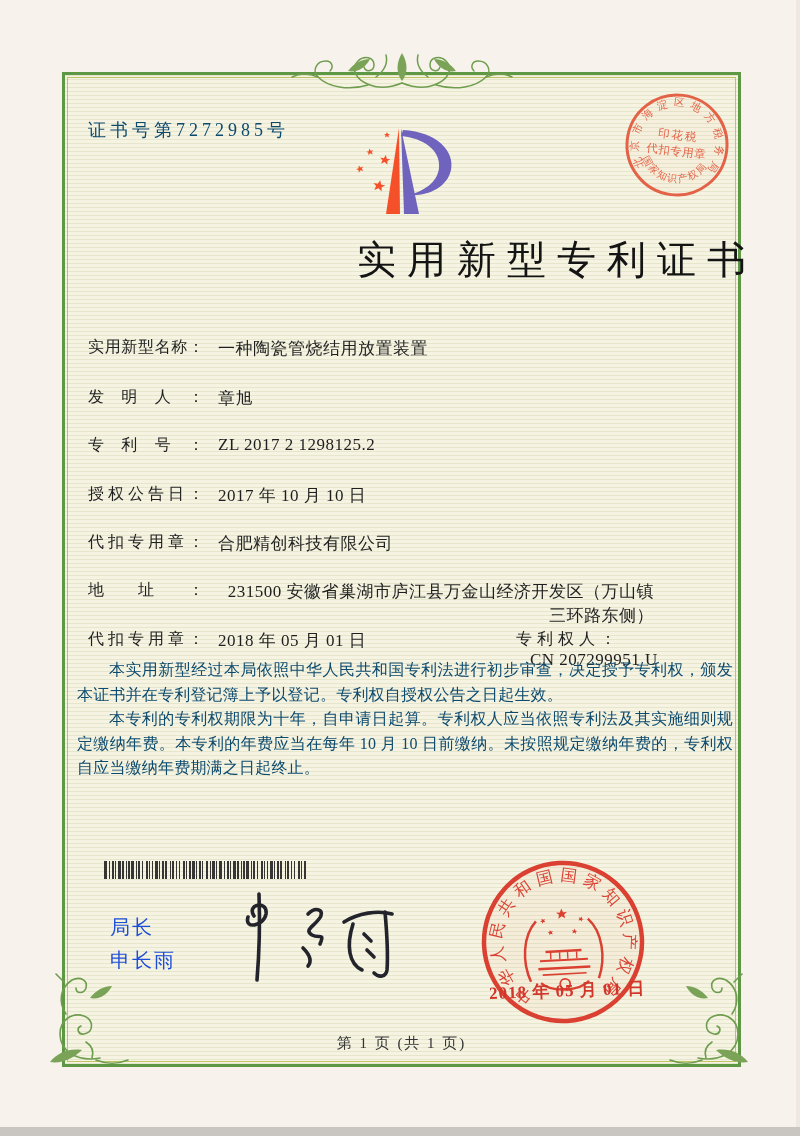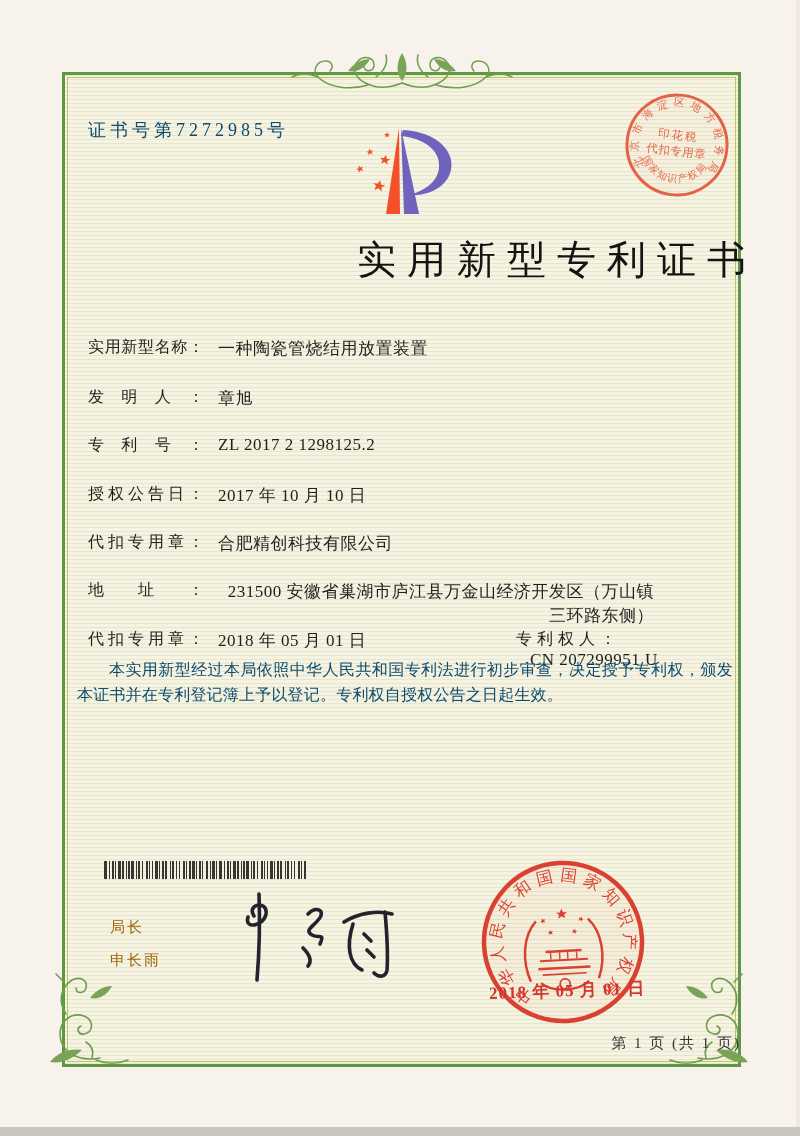--- a/index.html
+++ b/index.html
@@ -33,30 +33,30 @@
   .field-value{display:inline-block;vertical-align:top;margin-left:14px;letter-spacing:0.5px;}
   .field-value.wrap{width:436px;line-height:24px;text-align:right;}
   .grant-no{position:absolute;left:428px;top:0;}
   .grant-no .field-label{width:100px;}
   .body-text{position:absolute;left:77px;top:658px;width:656px;}
   .body-text p{
     margin:0;text-indent:2em;font-size:16px;line-height:24.6px;
     text-align:justify;color:#0c4a6e;letter-spacing:0.2px;
   }
   .barcode{position:absolute;left:104px;top:861px;width:202px;height:18px;opacity:0.88;}
-  .sign-block{position:absolute;left:110px;top:911px;font-size:15px;line-height:33px;letter-spacing:2px;color:#a16207;}
+  .sign-block{position:absolute;left:110px;top:911px;font-size:20px;line-height:33px;letter-spacing:2px;color:#1d4ed8;}
   .signature{position:absolute;left:216px;top:886px;width:192px;height:102px;}
   .seal{position:absolute;left:477px;top:856px;width:172px;height:172px;opacity:0.93;transform:rotate(-3deg);}
   .seal-date{
     position:absolute;left:489px;top:979px;width:170px;
     font-size:17px;font-weight:bold;letter-spacing:1px;color:#d2352a;transform:rotate(-2deg);
   }
   .tax-stamp{position:absolute;left:621px;top:89px;width:112px;height:112px;opacity:0.85;transform:rotate(7deg);}
   .page-footer{
-    position:absolute;left:62px;top:1034px;width:679px;text-align:right;
+    position:absolute;left:62px;top:1034px;width:679px;text-align:center;
     font-size:15px;letter-spacing:2px;color:#333;
   }
   .ornament-top{position:absolute;left:288px;top:46px;width:228px;height:50px;}
   .ornament-bl{position:absolute;left:30px;top:972px;width:100px;height:104px;}
   .ornament-br{position:absolute;left:668px;top:972px;width:100px;height:104px;transform:scaleX(-1);}
 </style>
 </head>
 <body>
 
 <div class="page">
@@ -152,20 +152,21 @@
   </div>
   <div class="field-row" style="top:629px">
     <span class="field-label">代扣专用章：</span><span class="field-value">2018 年 05 月 01 日</span>
     <span class="grant-no">
       <span class="field-label">专利权人：</span><span class="field-value">CN 207299951 U</span>
     </span>
   </div>
 
   <div class="body-text">
     <p>本实用新型经过本局依照中华人民共和国专利法进行初步审查，决定授予专利权，颁发本证书并在专利登记簿上予以登记。专利权自授权公告之日起生效。</p>
+    <p>本专利的专利权期限为十年，自申请日起算。专利权人应当依照专利法及其实施细则规定缴纳年费。本专利的年费应当在每年 10 月 10 日前缴纳。未按照规定缴纳年费的，专利权自应当缴纳年费期满之日起终止。</p>
   </div>
 
   <svg class="barcode" viewBox="0 0 202 18" preserveAspectRatio="none">
     <line x1="0" y1="9" x2="202" y2="9" stroke="#1d1d1d" stroke-width="18" stroke-dasharray="3,2,1,2,2,1,1,2,3,1,2,2,1,1,2,1,3,2,1,1,2,2,1,3,2,1,1,2,1,2,3,1,1,2,2,1,2,3,1,1,2,2,1,2,1,3,2,1,1,2,2,1,3,1,1,2,2,1,1,3,2,2,1,1,3,1,1,2"></line>
   </svg>
 
   <div class="sign-block">
     <div>局长</div>
     <div>申长雨</div>
   </div>

